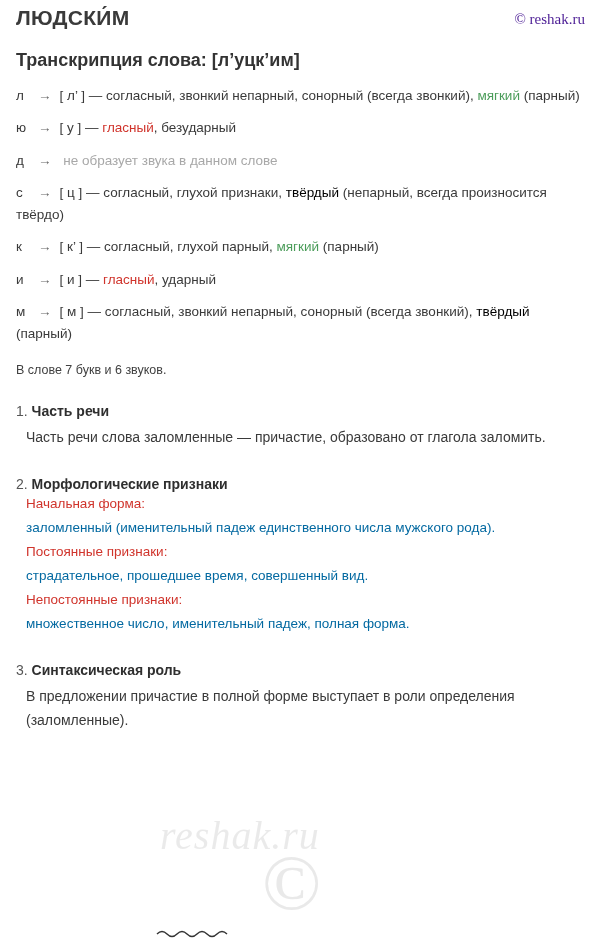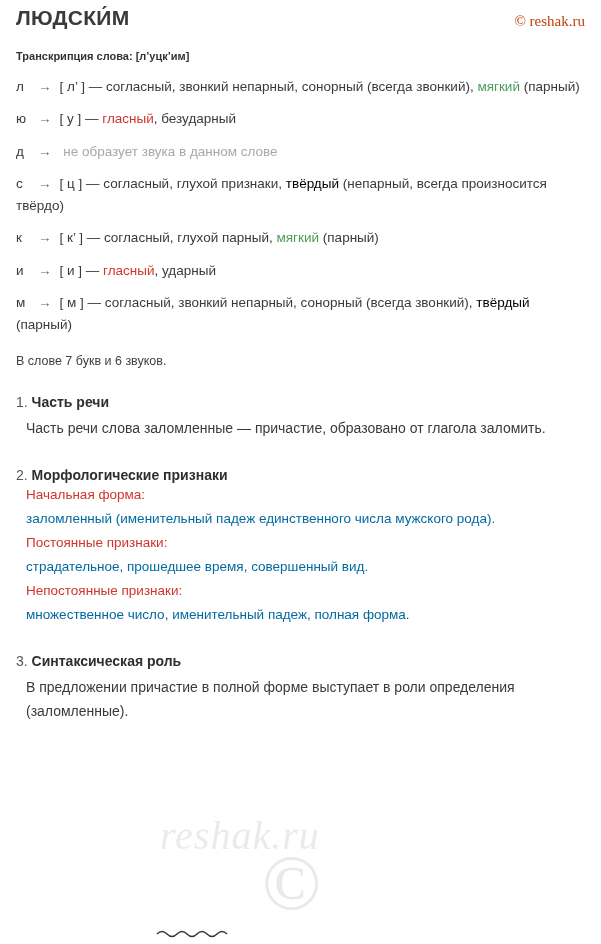--- a/index.html
+++ b/index.html
@@ -17,48 +17,48 @@
   }
   .page {
     position: relative;
     padding: 0 16px 0 16px;
     box-sizing: border-box;
     width: 601px;
   }
   
   .header-row {
     display: flex;
-    align-items: flex-end;
+    align-items: center;
     justify-content: space-between;
     padding-top: 6px;
   }
   .word-title {
     font-size: 21px;
     font-weight: bold;
     color: #3a3a3a;
     letter-spacing: .3px;
     font-family: "Liberation Sans", sans-serif;
   }
   .copyright {
     font-family: "Liberation Serif", serif;
     font-size: 15px;
-    color: #c2410c;
+    color: #4c1d95;
     padding-top: 3px;
     white-space: nowrap;
   }
   
   .intro {
     font-size: 12.5px;
     color: #444;
     margin-top: 10px;
     line-height: 1.45;
   }
   
   .transcription-title {
-    font-size: 11px;
+    font-size: 18px;
     font-weight: bold;
     color: #333;
     margin-top: 20px;
   }
   .sound-list {
     margin-top: 14px;
   }
   .sound-line {
     font-size: 13.5px;
     line-height: 1.65;

